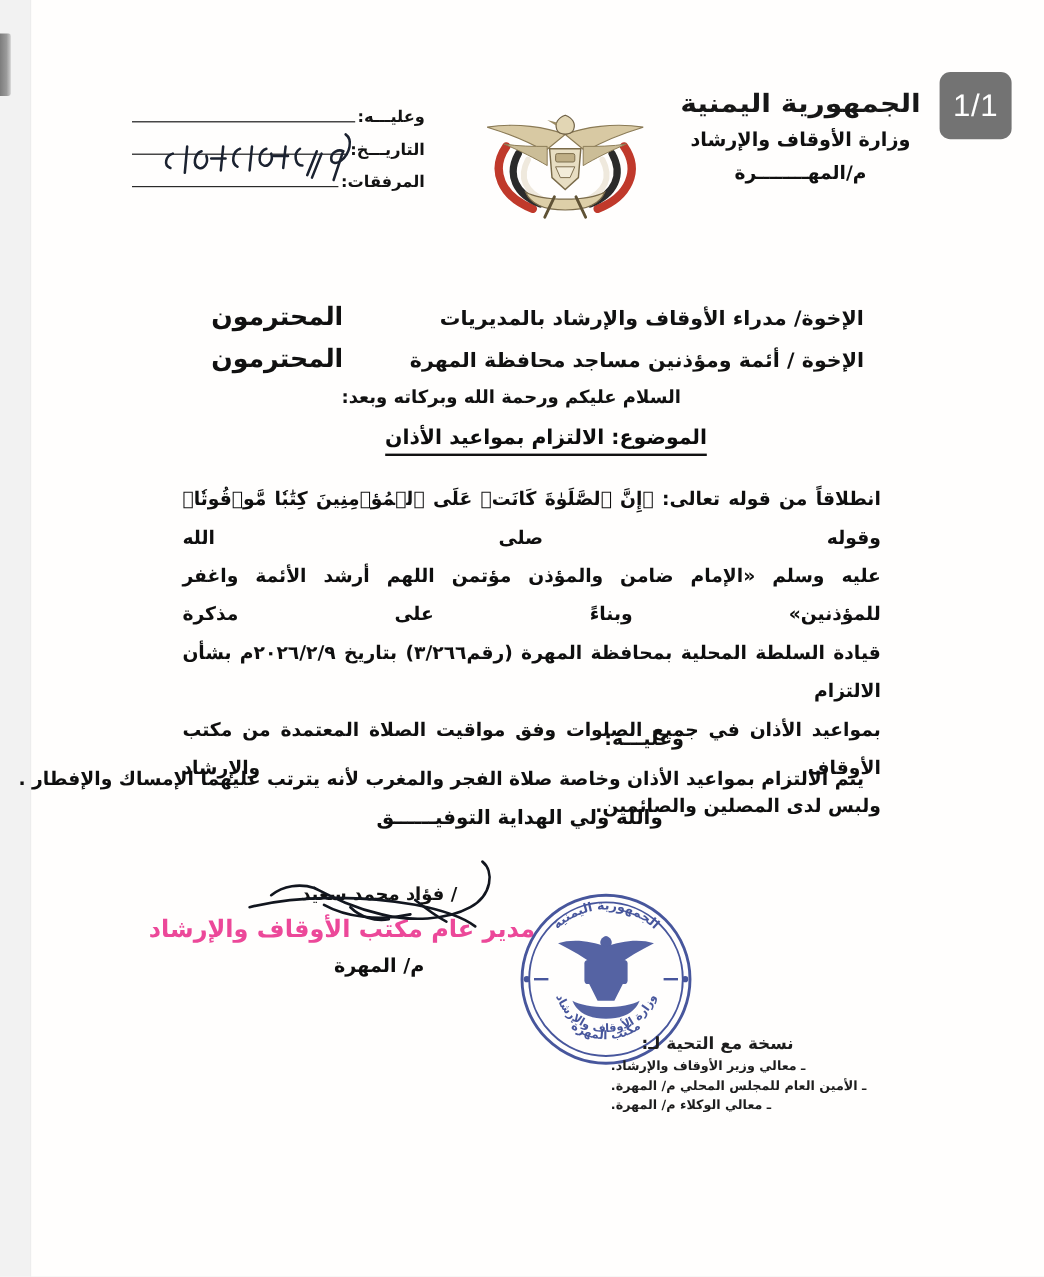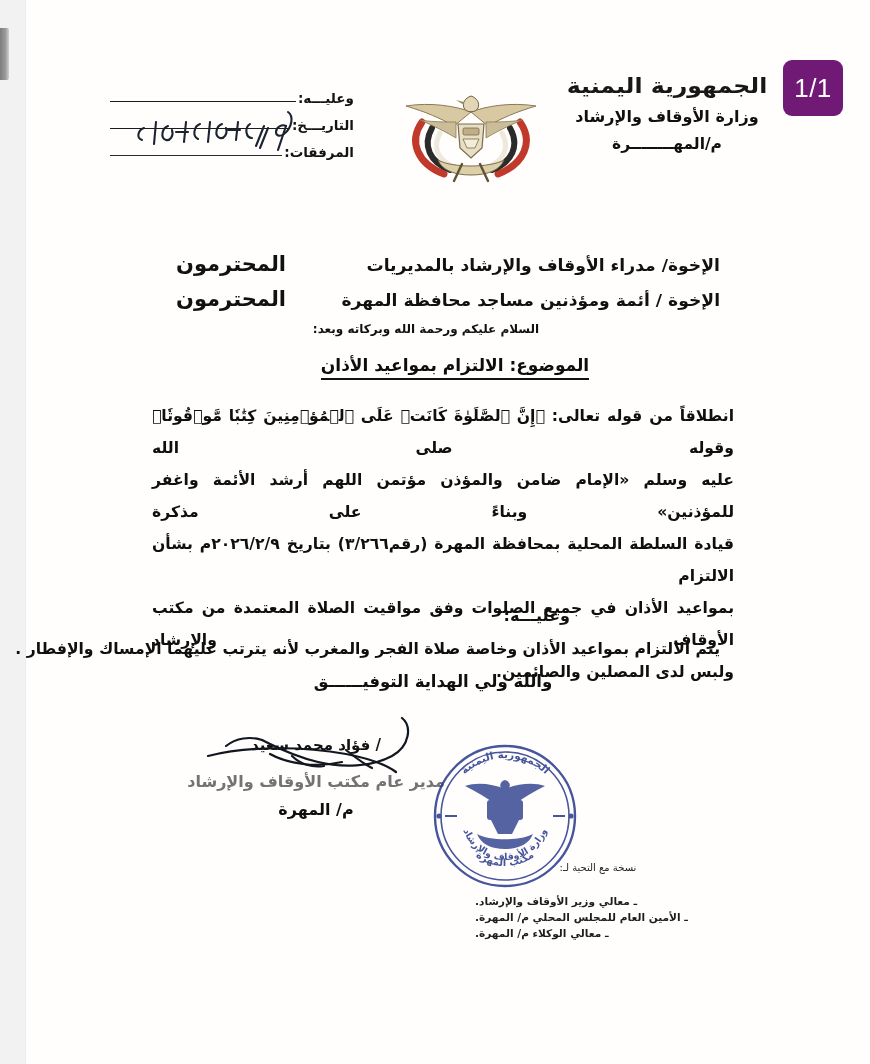--- a/index.html
+++ b/index.html
@@ -67,21 +67,21 @@
     filter: saturate(0.96);
   }
 
   
   .page-badge {
     position: absolute;
     left: 783px;
     top: 60px;
     width: 60px;
     height: 56px;
-    background: #701a75;
+    background: #737373;
     border-radius: 9px;
     color: #ffffff;
     font-size: 26px;
     line-height: 56px;
     text-align: center;
     letter-spacing: 0.5px;
     font-family: "Liberation Sans", sans-serif;
     z-index: 40;
   }
 
@@ -186,21 +186,21 @@
     transform-origin: right center;
   }
   .addr-hon {
     font-size: 21px;
     font-weight: bold;
     color: #111111;
   }
   .greeting {
     margin-top: 9px;
     text-align: center;
-    font-size: 12px;
+    font-size: 15px;
     font-weight: bold;
     color: #111111;
     padding-right: 44px;
   }
 
   
   .subject {
     position: absolute;
     left: 0;
     right: 0;
@@ -285,24 +285,24 @@
     text-align: center;
     direction: rtl;
   }
   .sig-name {
     font-size: 15px;
     font-weight: bold;
     color: #111111;
     white-space: nowrap;
   }
   .sig-title {
-    font-size: 16px;
-    font-weight: bold;
-    color: #737373;
-    margin-top: 18px;
+    font-size: 20px;
+    font-weight: bold;
+    color: #ec4899;
+    margin-top: 8px;
     white-space: nowrap;
   }
   .sig-office {
     font-size: 16px;
     font-weight: bold;
     color: #0e0e0e;
     margin-top: 9px;
     text-align: center;
   }
   .sig-scrawl {
@@ -327,34 +327,35 @@
   
   .cc {
     position: absolute;
     right: 95px;
     top: 862px;
     direction: rtl;
     text-align: right;
     width: 300px;
   }
   .cc-head {
-    font-size: 10px;
-    font-weight: normal;
+    font-size: 14px;
+    font-weight: bold;
     color: #1d1d1d;
-    margin-bottom: 20px;
+    margin-bottom: 3px;
     text-align: center;
     padding-right: 54px;
   }
   .cc-item {
     font-size: 10.6px;
     font-weight: bold;
     color: #1d1d1d;
     line-height: 16px;
     white-space: nowrap;
     text-align: left;
+    margin-left: 34px;
   }
 </style>
 </head>
 <body>
 
 <div class="viewer">
 
   <div class="page-gutter-left"></div>
   <div class="page-gutter-right"></div>
   <div class="prev-page-edge"></div>

